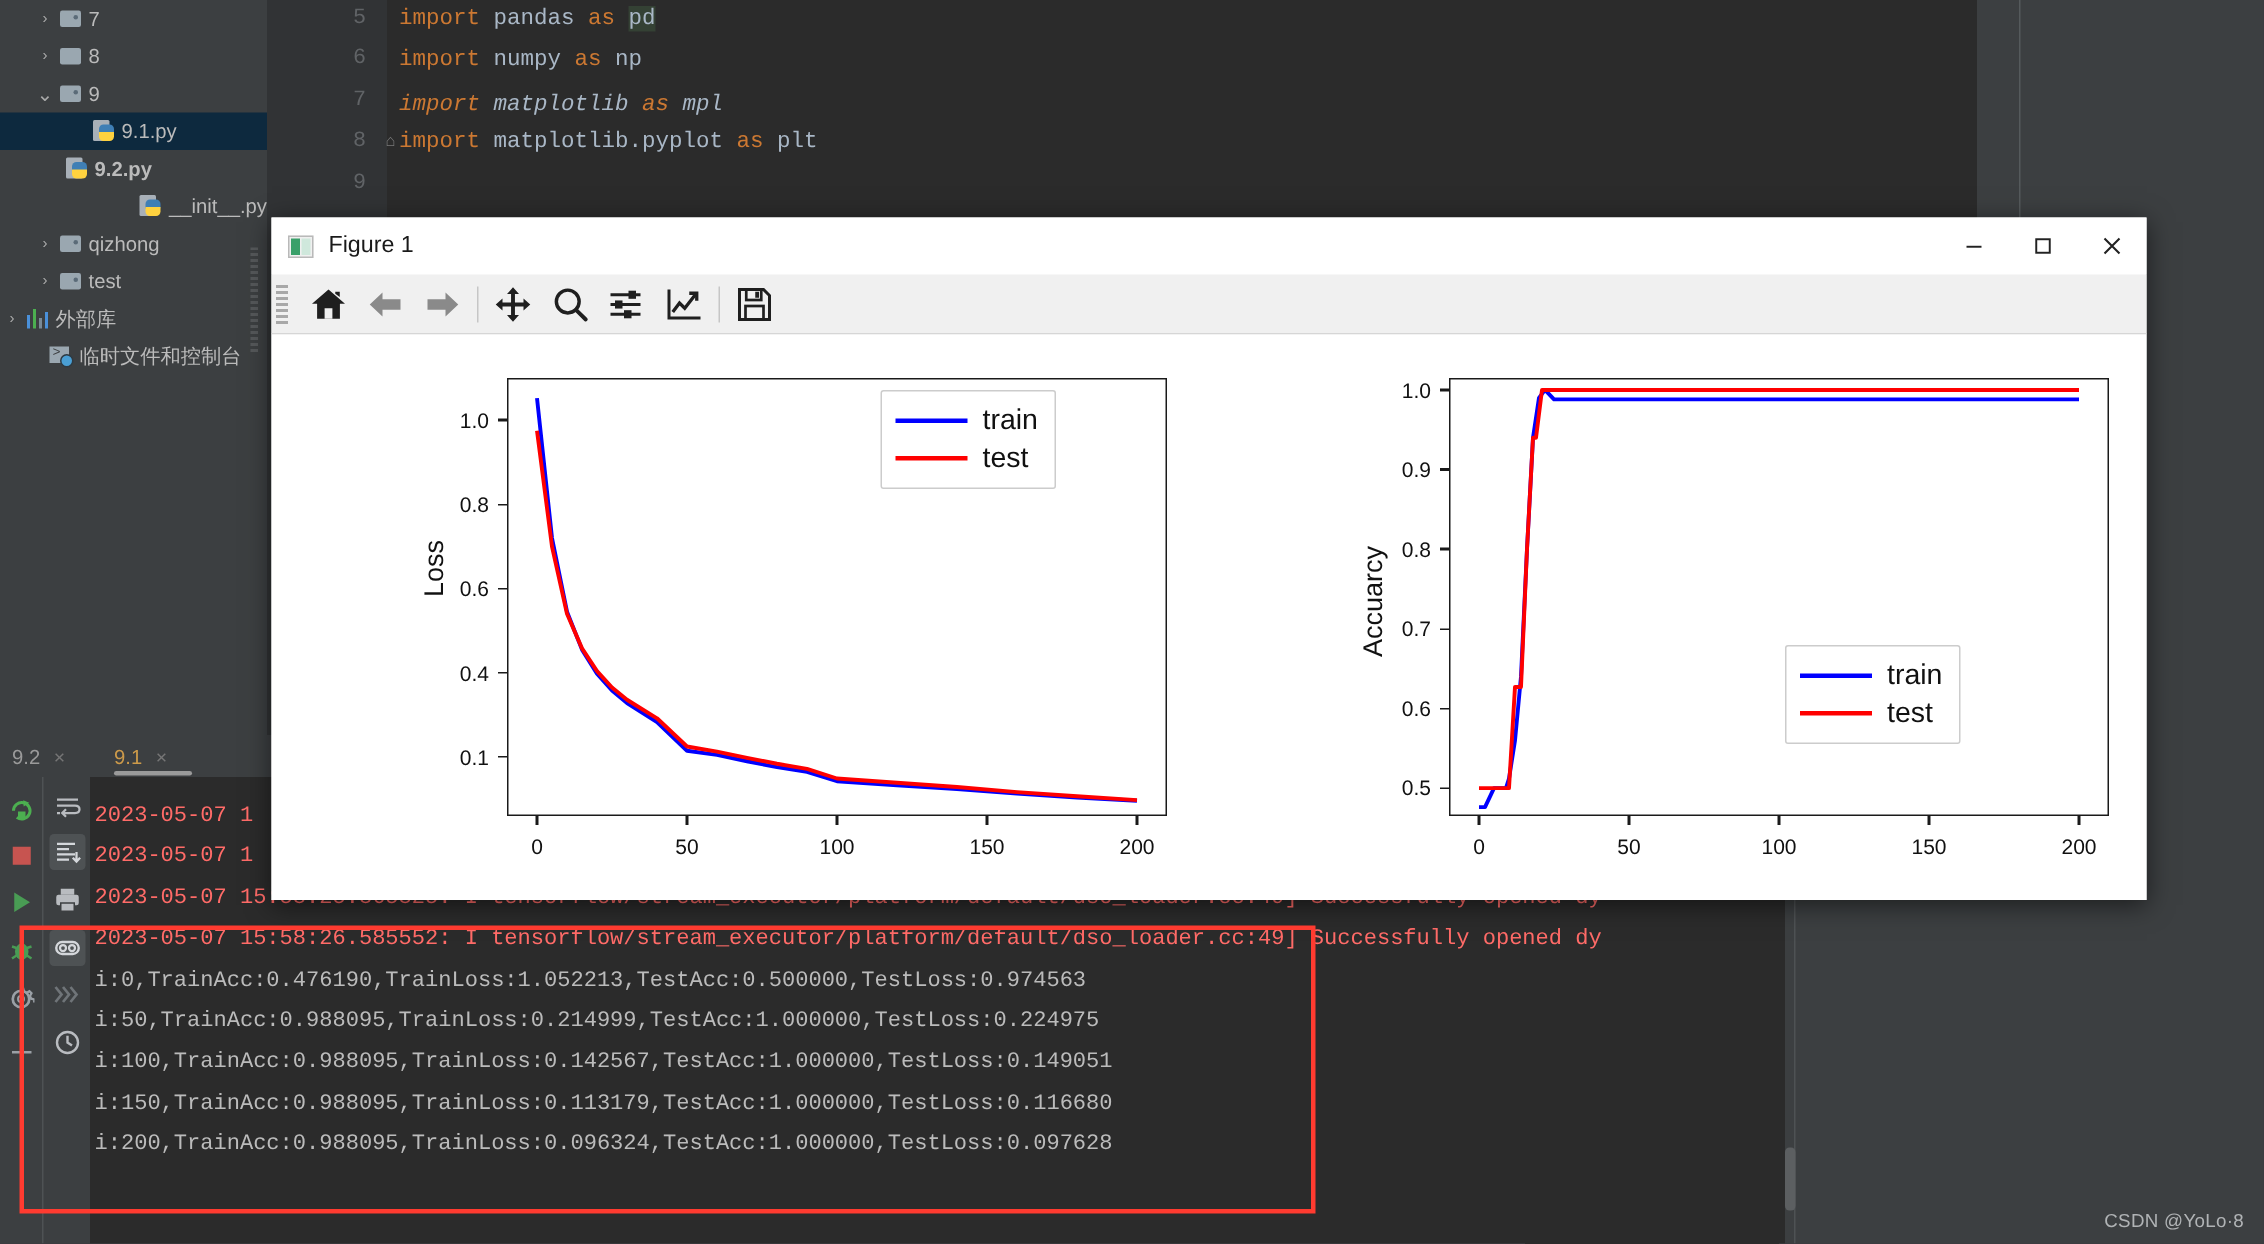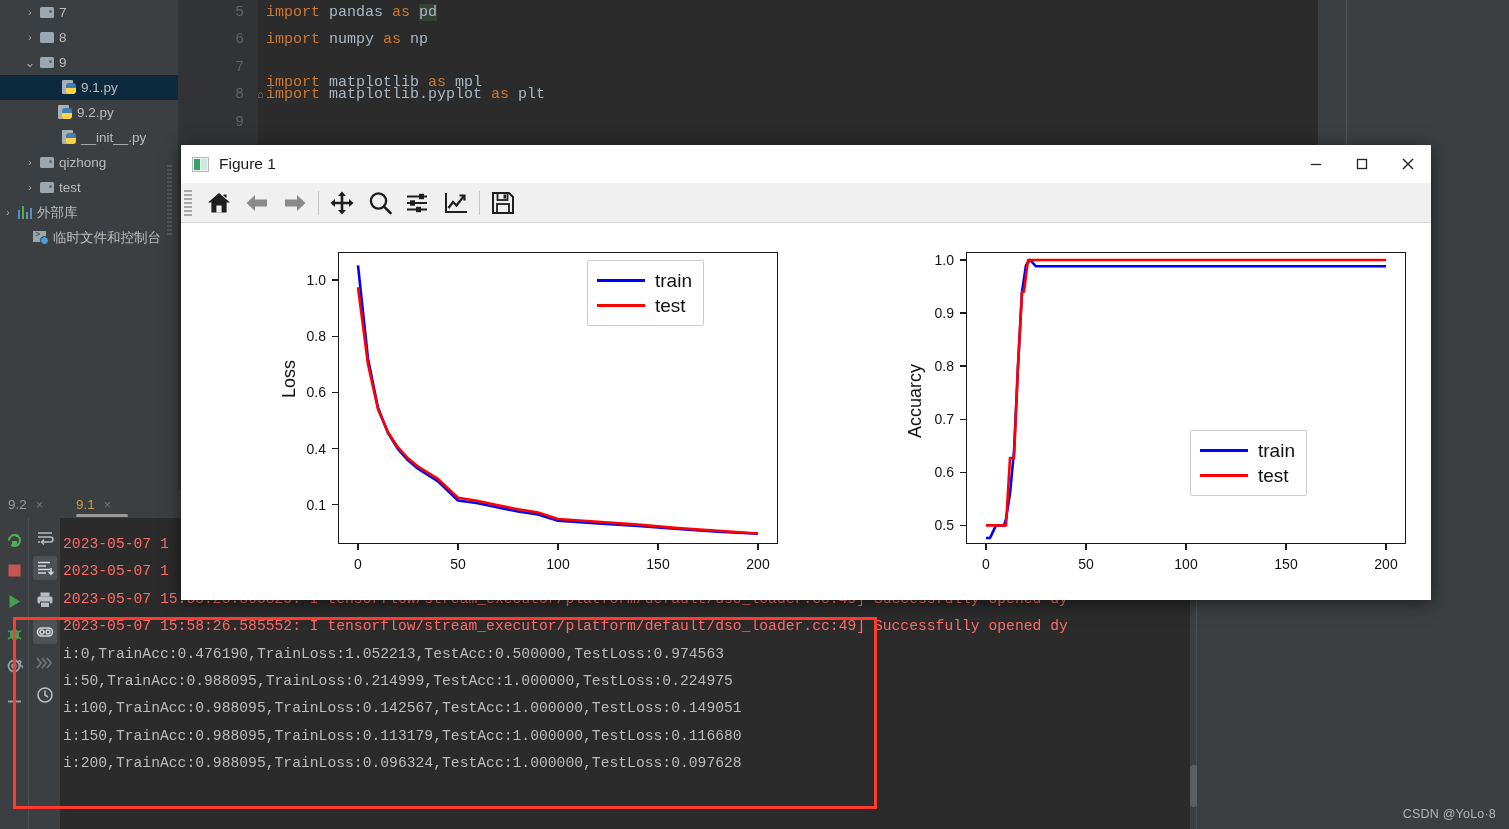--- a/index.html
+++ b/index.html
@@ -223,34 +223,34 @@
           <span class="py-glyph">
             <span class="pg-a"></span>
             <span class="pg-b">
               <span class="b1"></span>
               <span class="b2"></span>
             </span>
           </span>
         </span>
         <span class="tlabel">9.1.py</span>
       </div>
-      <div class="tree-row" style="padding-left: 40px;">
+      <div class="tree-row" style="padding-left: 26px; font-weight: bold;">
         <span class="arrow" style=""></span>
         <span class="ficon">
           <span class="py-glyph">
             <span class="pg-a"></span>
             <span class="pg-b">
               <span class="b1"></span>
               <span class="b2"></span>
             </span>
           </span>
         </span>
         <span class="tlabel">9.2.py</span>
       </div>
-      <div class="tree-row" style="padding-left: 44px;">
+      <div class="tree-row" style="padding-left: 44px; justify-content: flex-end;">
         <span class="arrow" style=""></span>
         <span class="ficon">
           <span class="py-glyph">
             <span class="pg-a"></span>
             <span class="pg-b">
               <span class="b1"></span>
               <span class="b2"></span>
             </span>
           </span>
         </span>
@@ -299,21 +299,21 @@
     <div class="gutter" id="gutter-host">
         <div class="ln" style="top: 4px;">5</div>
         <div class="ln" style="top: 31.4px;">6</div>
         <div class="ln" style="top: 58.8px;">7</div>
         <div class="ln" style="top: 86.2px;">8</div>
         <div class="ln" style="top: 113.6px;">9</div>
       </div>
     <div id="code-host">
         <div class="code-line" style="top: 4px;"><span class="kw">import </span><span>pandas </span><span class="kw">as </span><span class="hl">pd</span></div>
         <div class="code-line" style="top: 31.4px;"><span class="kw">import </span><span>numpy </span><span class="kw">as </span><span>np</span></div>
-        <div class="code-line" style="top: 74px;"><span class="kw">import </span><span>matplotlib </span><span class="kw">as </span><span>mpl</span></div>
+        <div class="code-line" style="top: 61px; font-style: italic;"><span class="kw">import </span><span>matplotlib </span><span class="kw">as </span><span>mpl</span></div>
         <div class="code-line" style="top: 86.2px;"><span class="kw">import </span><span>matplotlib.pyplot </span><span class="kw">as </span><span>plt</span></div>
         <div class="code-line" style="top: 113.6px;"></div>
       </div>
     <div class="fold-mark" style="top:88px;">⌂</div>
   </div>
   <div class="editor-right-strip"></div>
   <div class="editor-vline"></div>
 
   <div class="console-panel">
     <div class="console-tabs" id="ctab-host">

